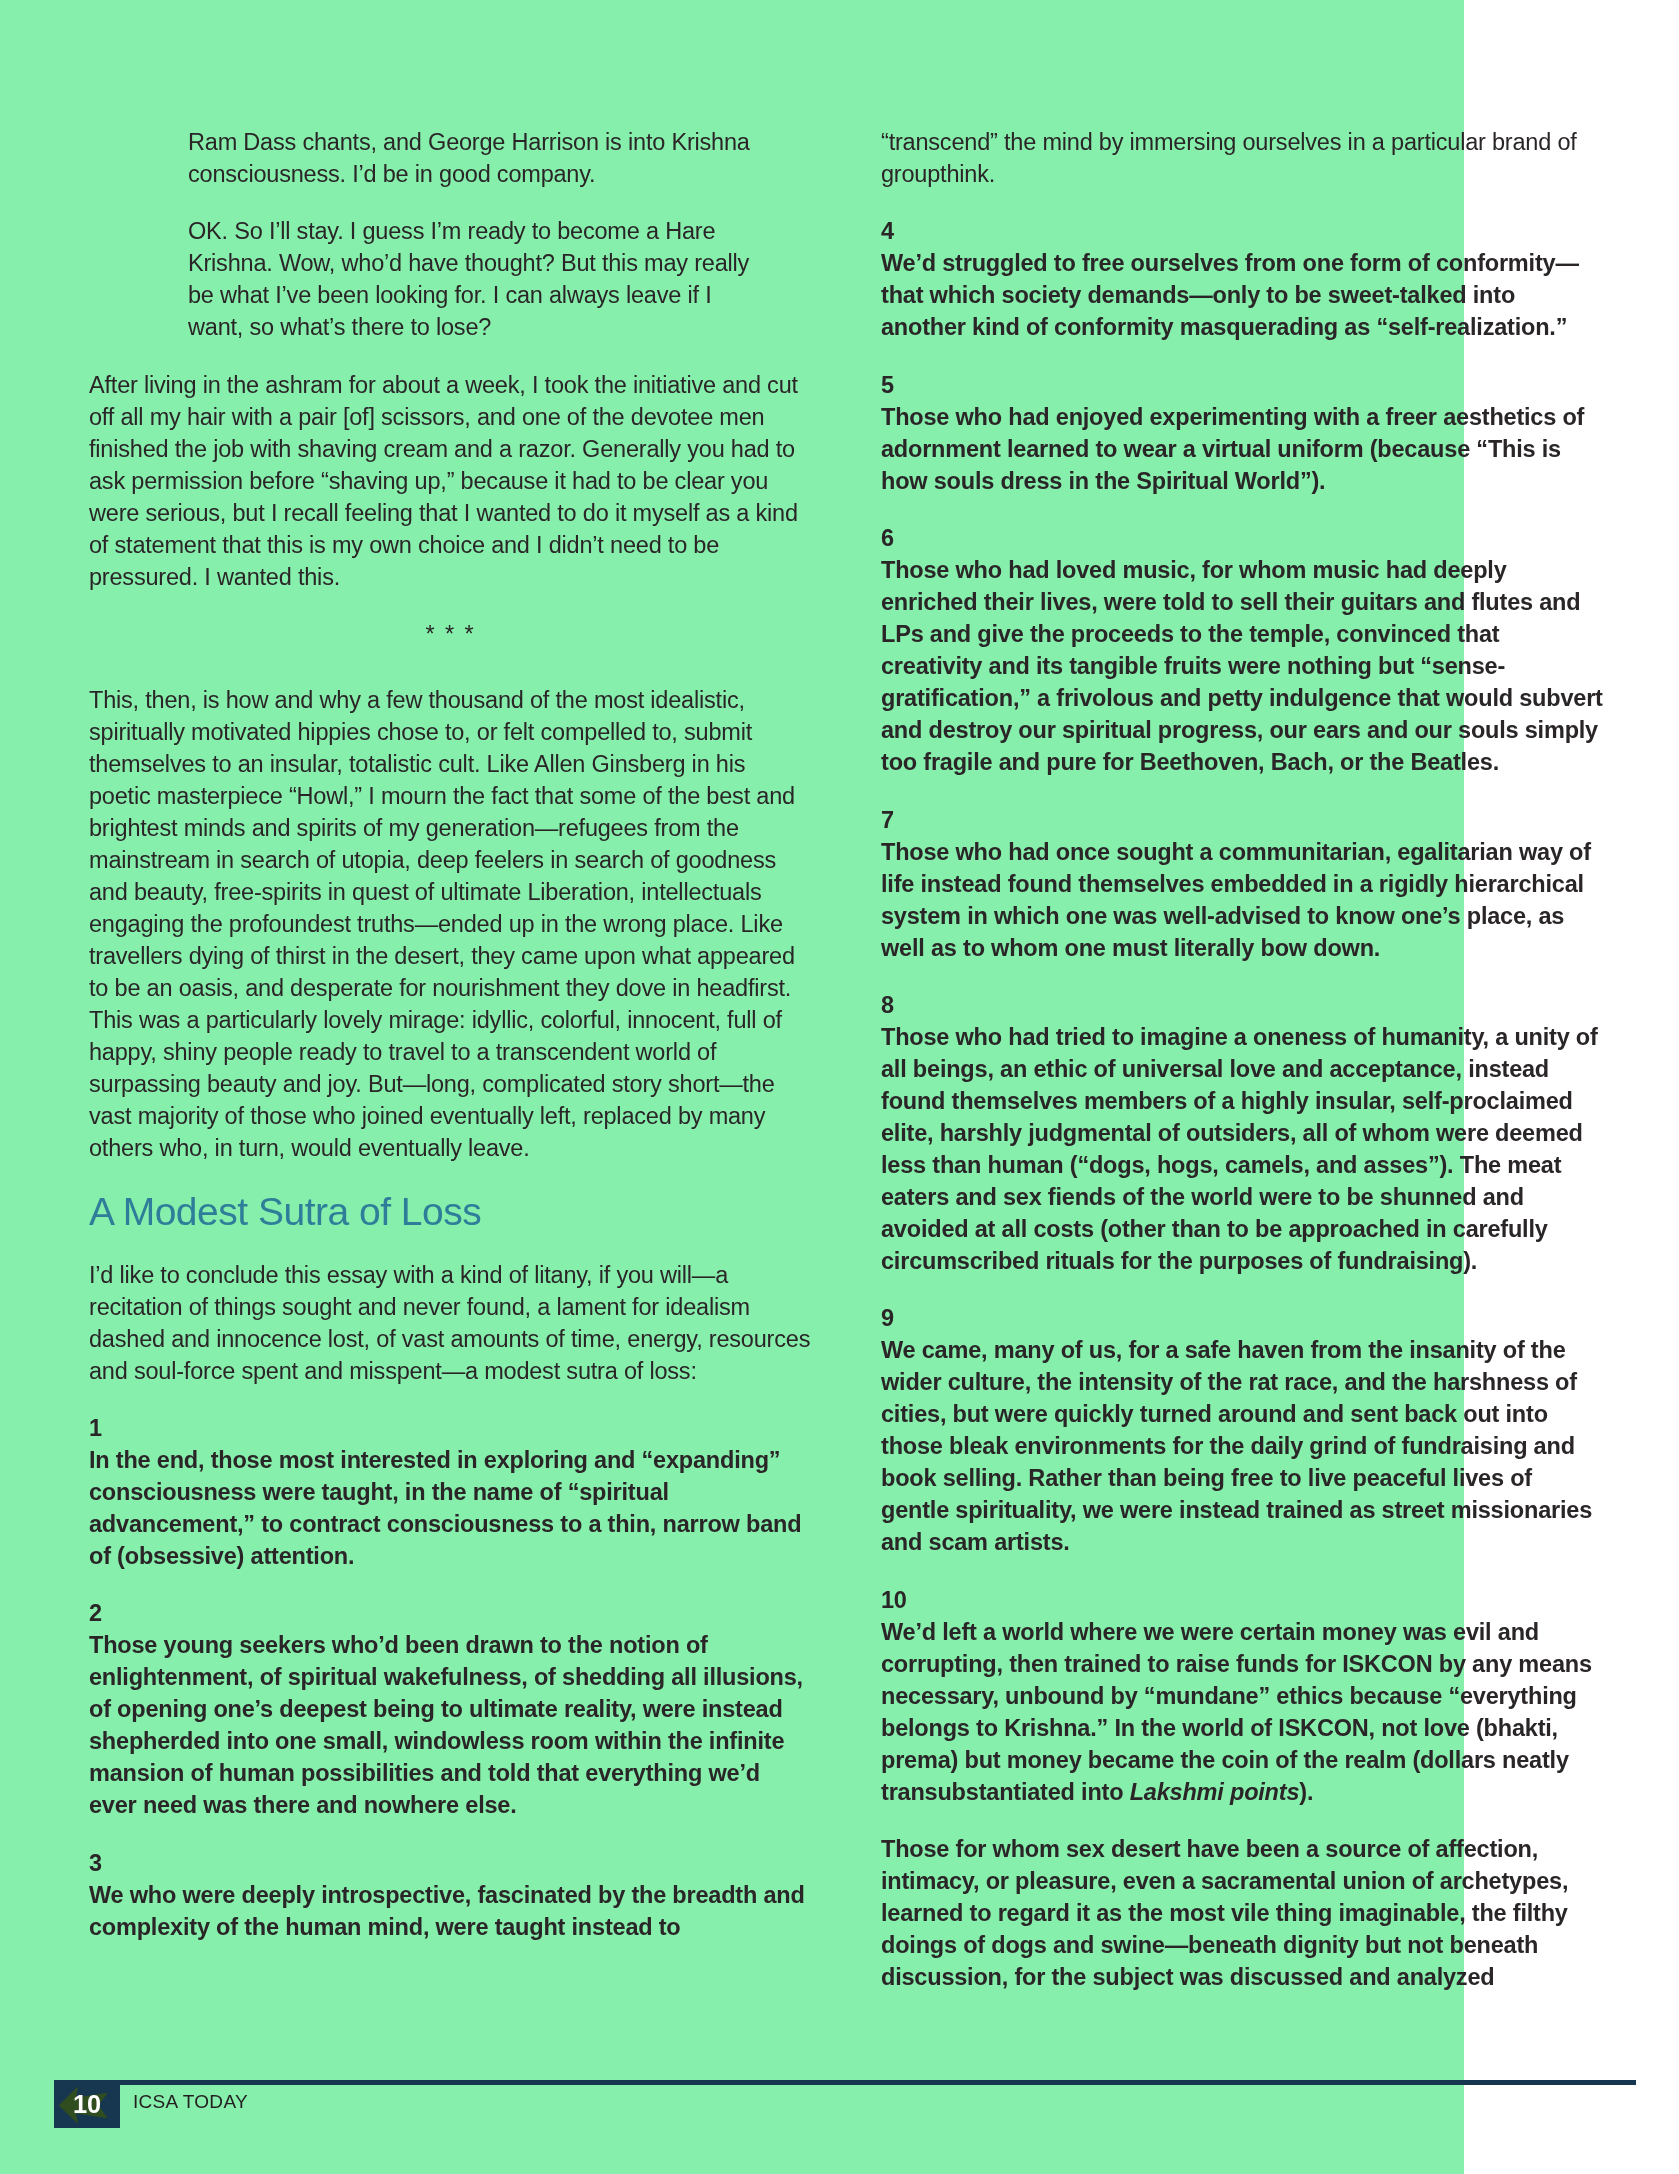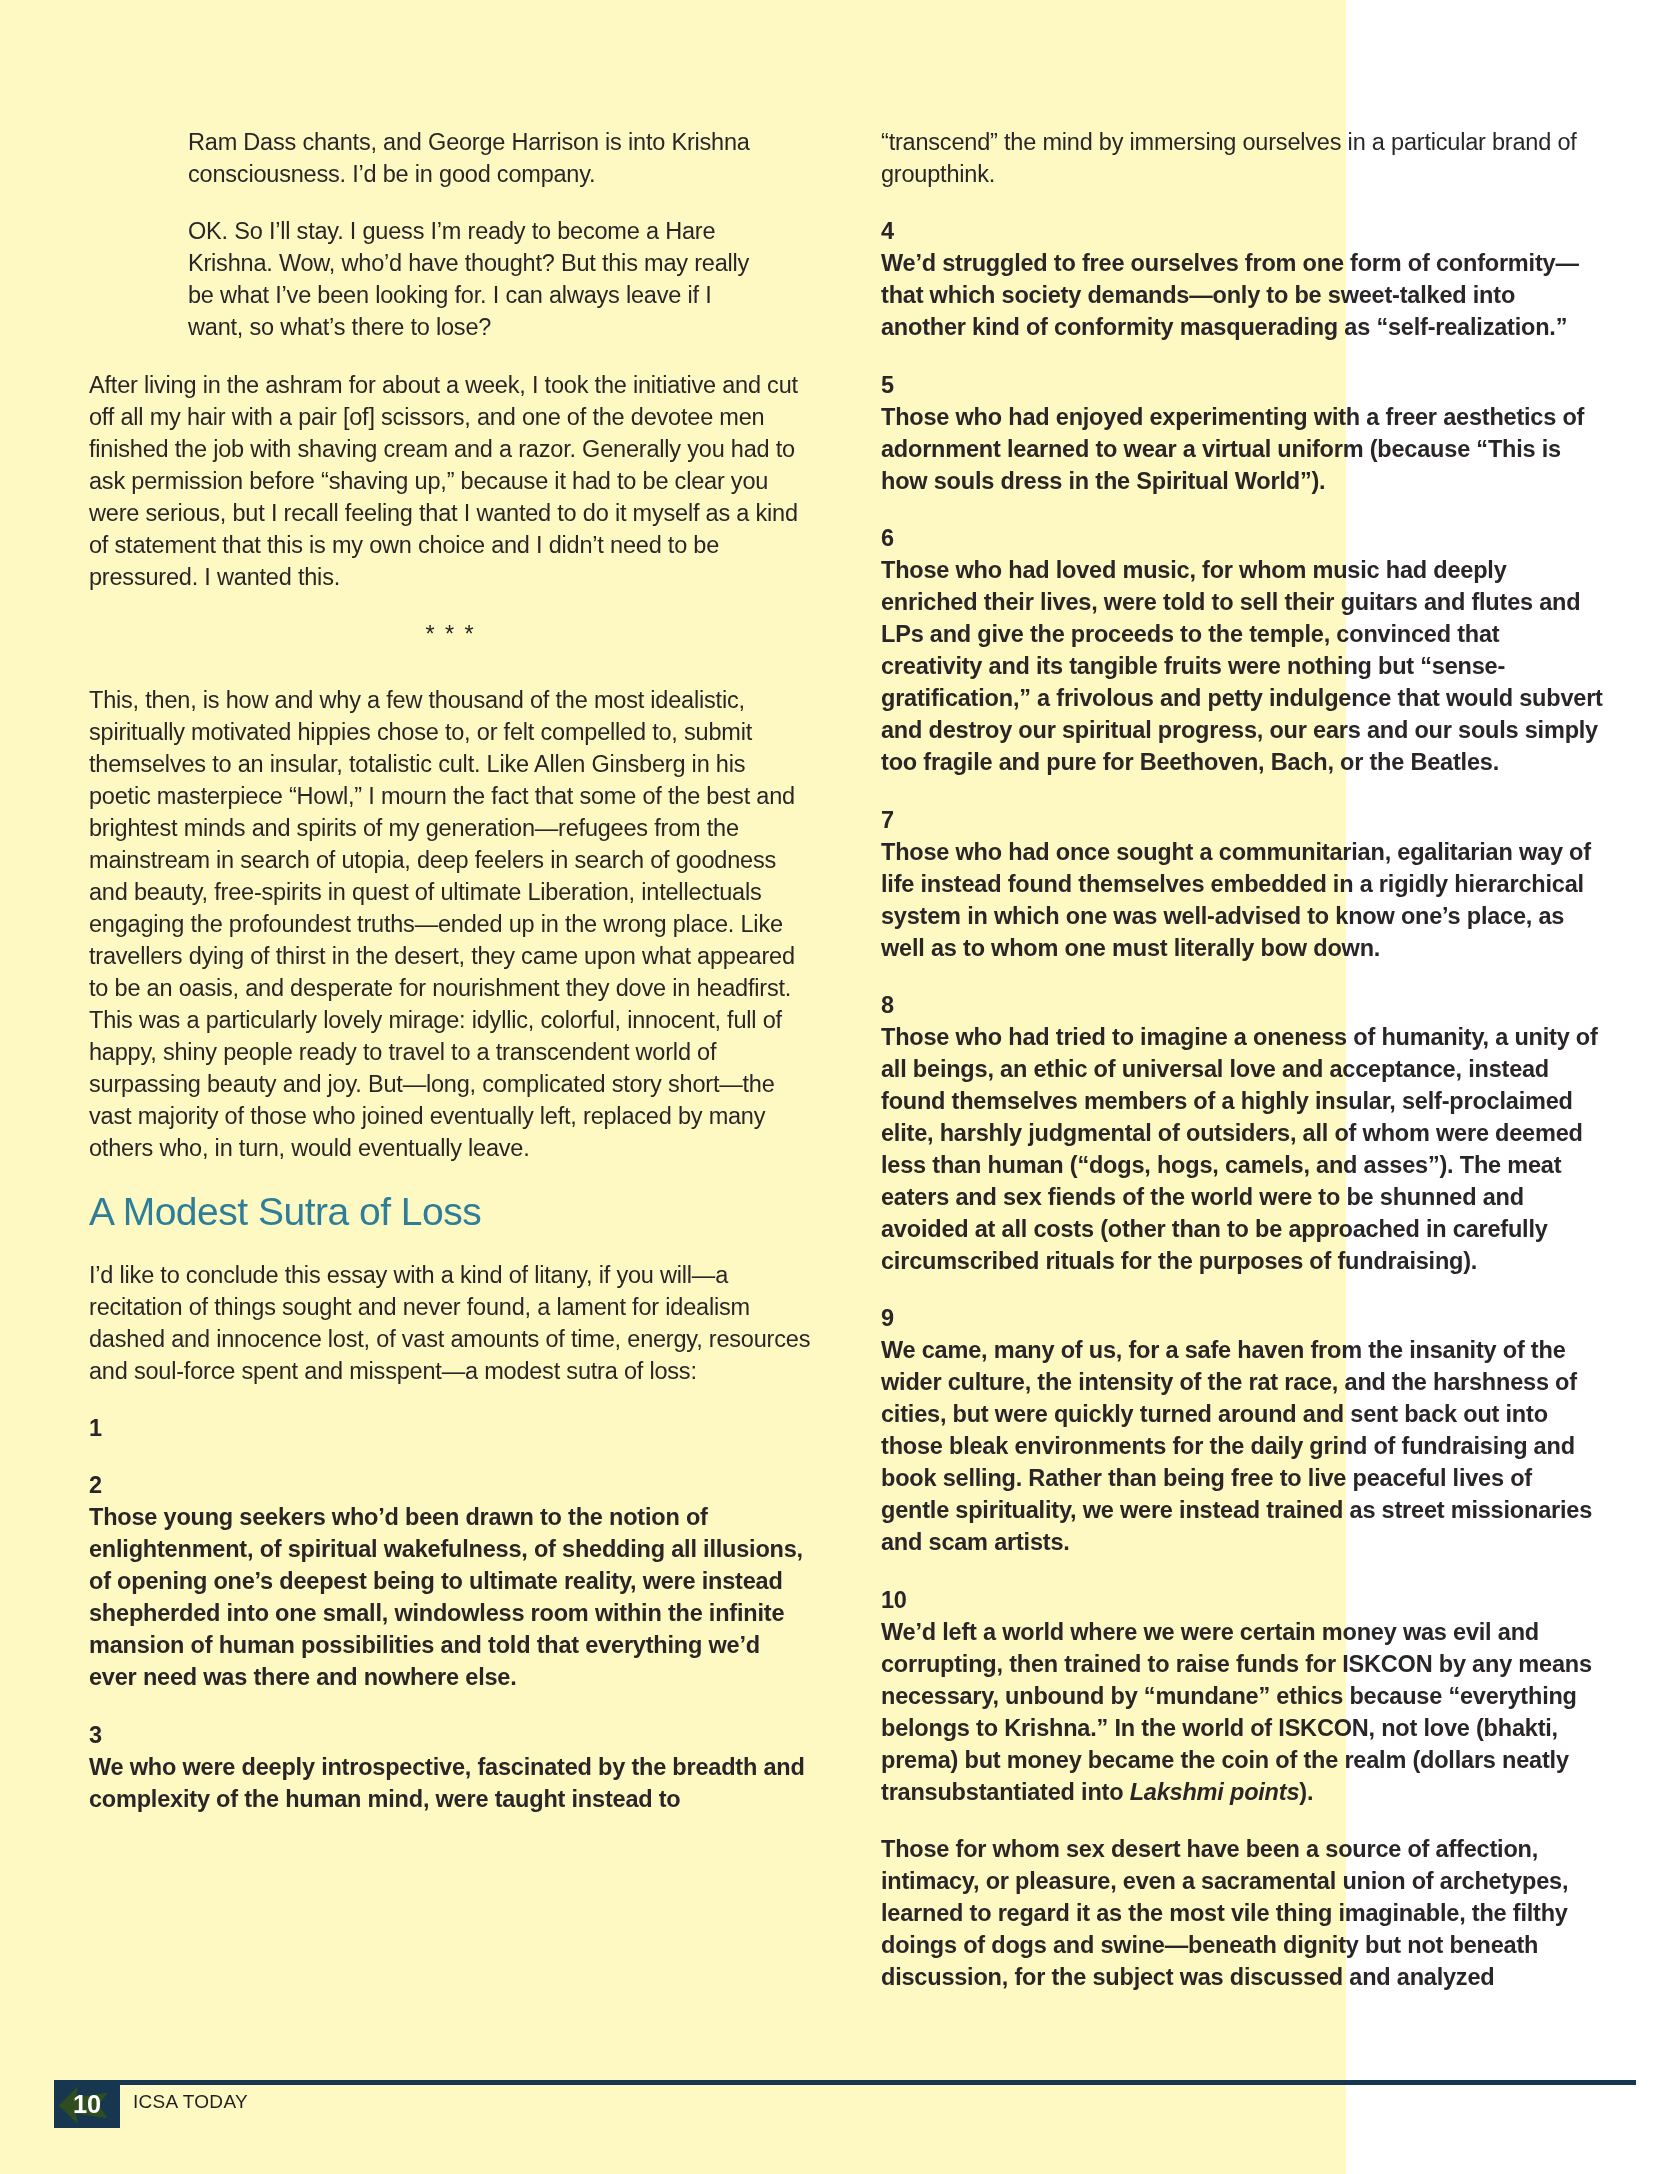--- a/index.html
+++ b/index.html
@@ -3,21 +3,21 @@
 <meta charset="utf-8">
 <style>
   html, body { margin: 0; padding: 0; background: #ffffff; }
   body {
     width: 1680px; height: 2174px;
     font-family: "Liberation Sans", sans-serif;
     color: #2a2627;
     position: relative;
     overflow: hidden;
   }
-  .page { position: relative; width: 1346px; height: 2174px; background: #fef9c3; }
+  .page { position: relative; width: 1464px; height: 2174px; background: #86efac; }
 
   .col {
     position: absolute; top: 126px; width: 723px;
     font-size: 23.5px; line-height: 32px; letter-spacing: -0.2px;
   }
   .col-left  { left: 89px; }
   .col-right { left: 881px; }
 
   p { margin: 0 0 25.4px 0; }
 
@@ -72,20 +72,21 @@
       <p>OK. So I’ll stay. I guess I’m ready to become a Hare Krishna. Wow, who’d have thought? But this may really be what I’ve been looking for. I can always leave if I want, so what’s there to lose?</p>
     </div>
     <p>After living in the ashram for about a week, I took the initiative and cut off all my hair with a pair [of] scissors, and one of the devotee men finished the job with shaving cream and a razor. Generally you had to ask permission before “shaving up,” because it had to be clear you were serious, but I recall feeling that I wanted to do it myself as a kind of statement that this is my own choice and I didn’t need to be pressured. I wanted this.</p>
     <div class="separator">* * *</div>
     <p>This, then, is how and why a few thousand of the most idealistic, spiritually motivated hippies chose to, or felt compelled to, submit themselves to an insular, totalistic cult. Like Allen Ginsberg in his poetic masterpiece “Howl,” I mourn the fact that some of the best and brightest minds and spirits of my generation—refugees from the mainstream in search of utopia, deep feelers in search of goodness and beauty, free-spirits in quest of ultimate Liberation, intellectuals engaging the profoundest truths—ended up in the wrong place. Like travellers dying of thirst in the desert, they came upon what appeared to be an oasis, and desperate for nourishment they dove in headfirst. This was a particularly lovely mirage: idyllic, colorful, innocent, full of happy, shiny people ready to travel to a transcendent world of surpassing beauty and joy. But—long, complicated story short—the vast majority of those who joined eventually left, replaced by many others who, in turn, would eventually leave.</p>
     <h2 class="section-heading" style="color: rgb(46, 126, 153);">A Modest Sutra of Loss</h2>
     <p>I’d like to conclude this essay with a kind of litany, if you will—a recitation of things sought and never found, a lament for idealism dashed and innocence lost, of vast amounts of time, energy, resources and soul-force spent and misspent—a modest sutra of loss:</p>
     <div id="items-left">
         <div class="item">
           <div class="item-num">1</div>
+          <p class="item-text"><span>In the end, those most interested in exploring and “expanding” consciousness were taught, in the name of “spiritual advancement,” to contract consciousness to a thin, narrow band of (obsessive) attention.</span></p>
         </div>
         <div class="item">
           <div class="item-num">2</div>
           <p class="item-text"><span>Those young seekers who’d been drawn to the notion of enlightenment, of spiritual wakefulness, of shedding all illusions, of opening one’s deepest being to ultimate reality, were instead shepherded into one small, windowless room within the infinite mansion of human possibilities and told that everything we’d ever need was there and nowhere else.</span></p>
         </div>
         <div class="item">
           <div class="item-num">3</div>
           <p class="item-text"><span>We who were deeply introspective, fascinated by the breadth and complexity of the human mind, were taught instead to</span></p>
         </div>
       </div>

